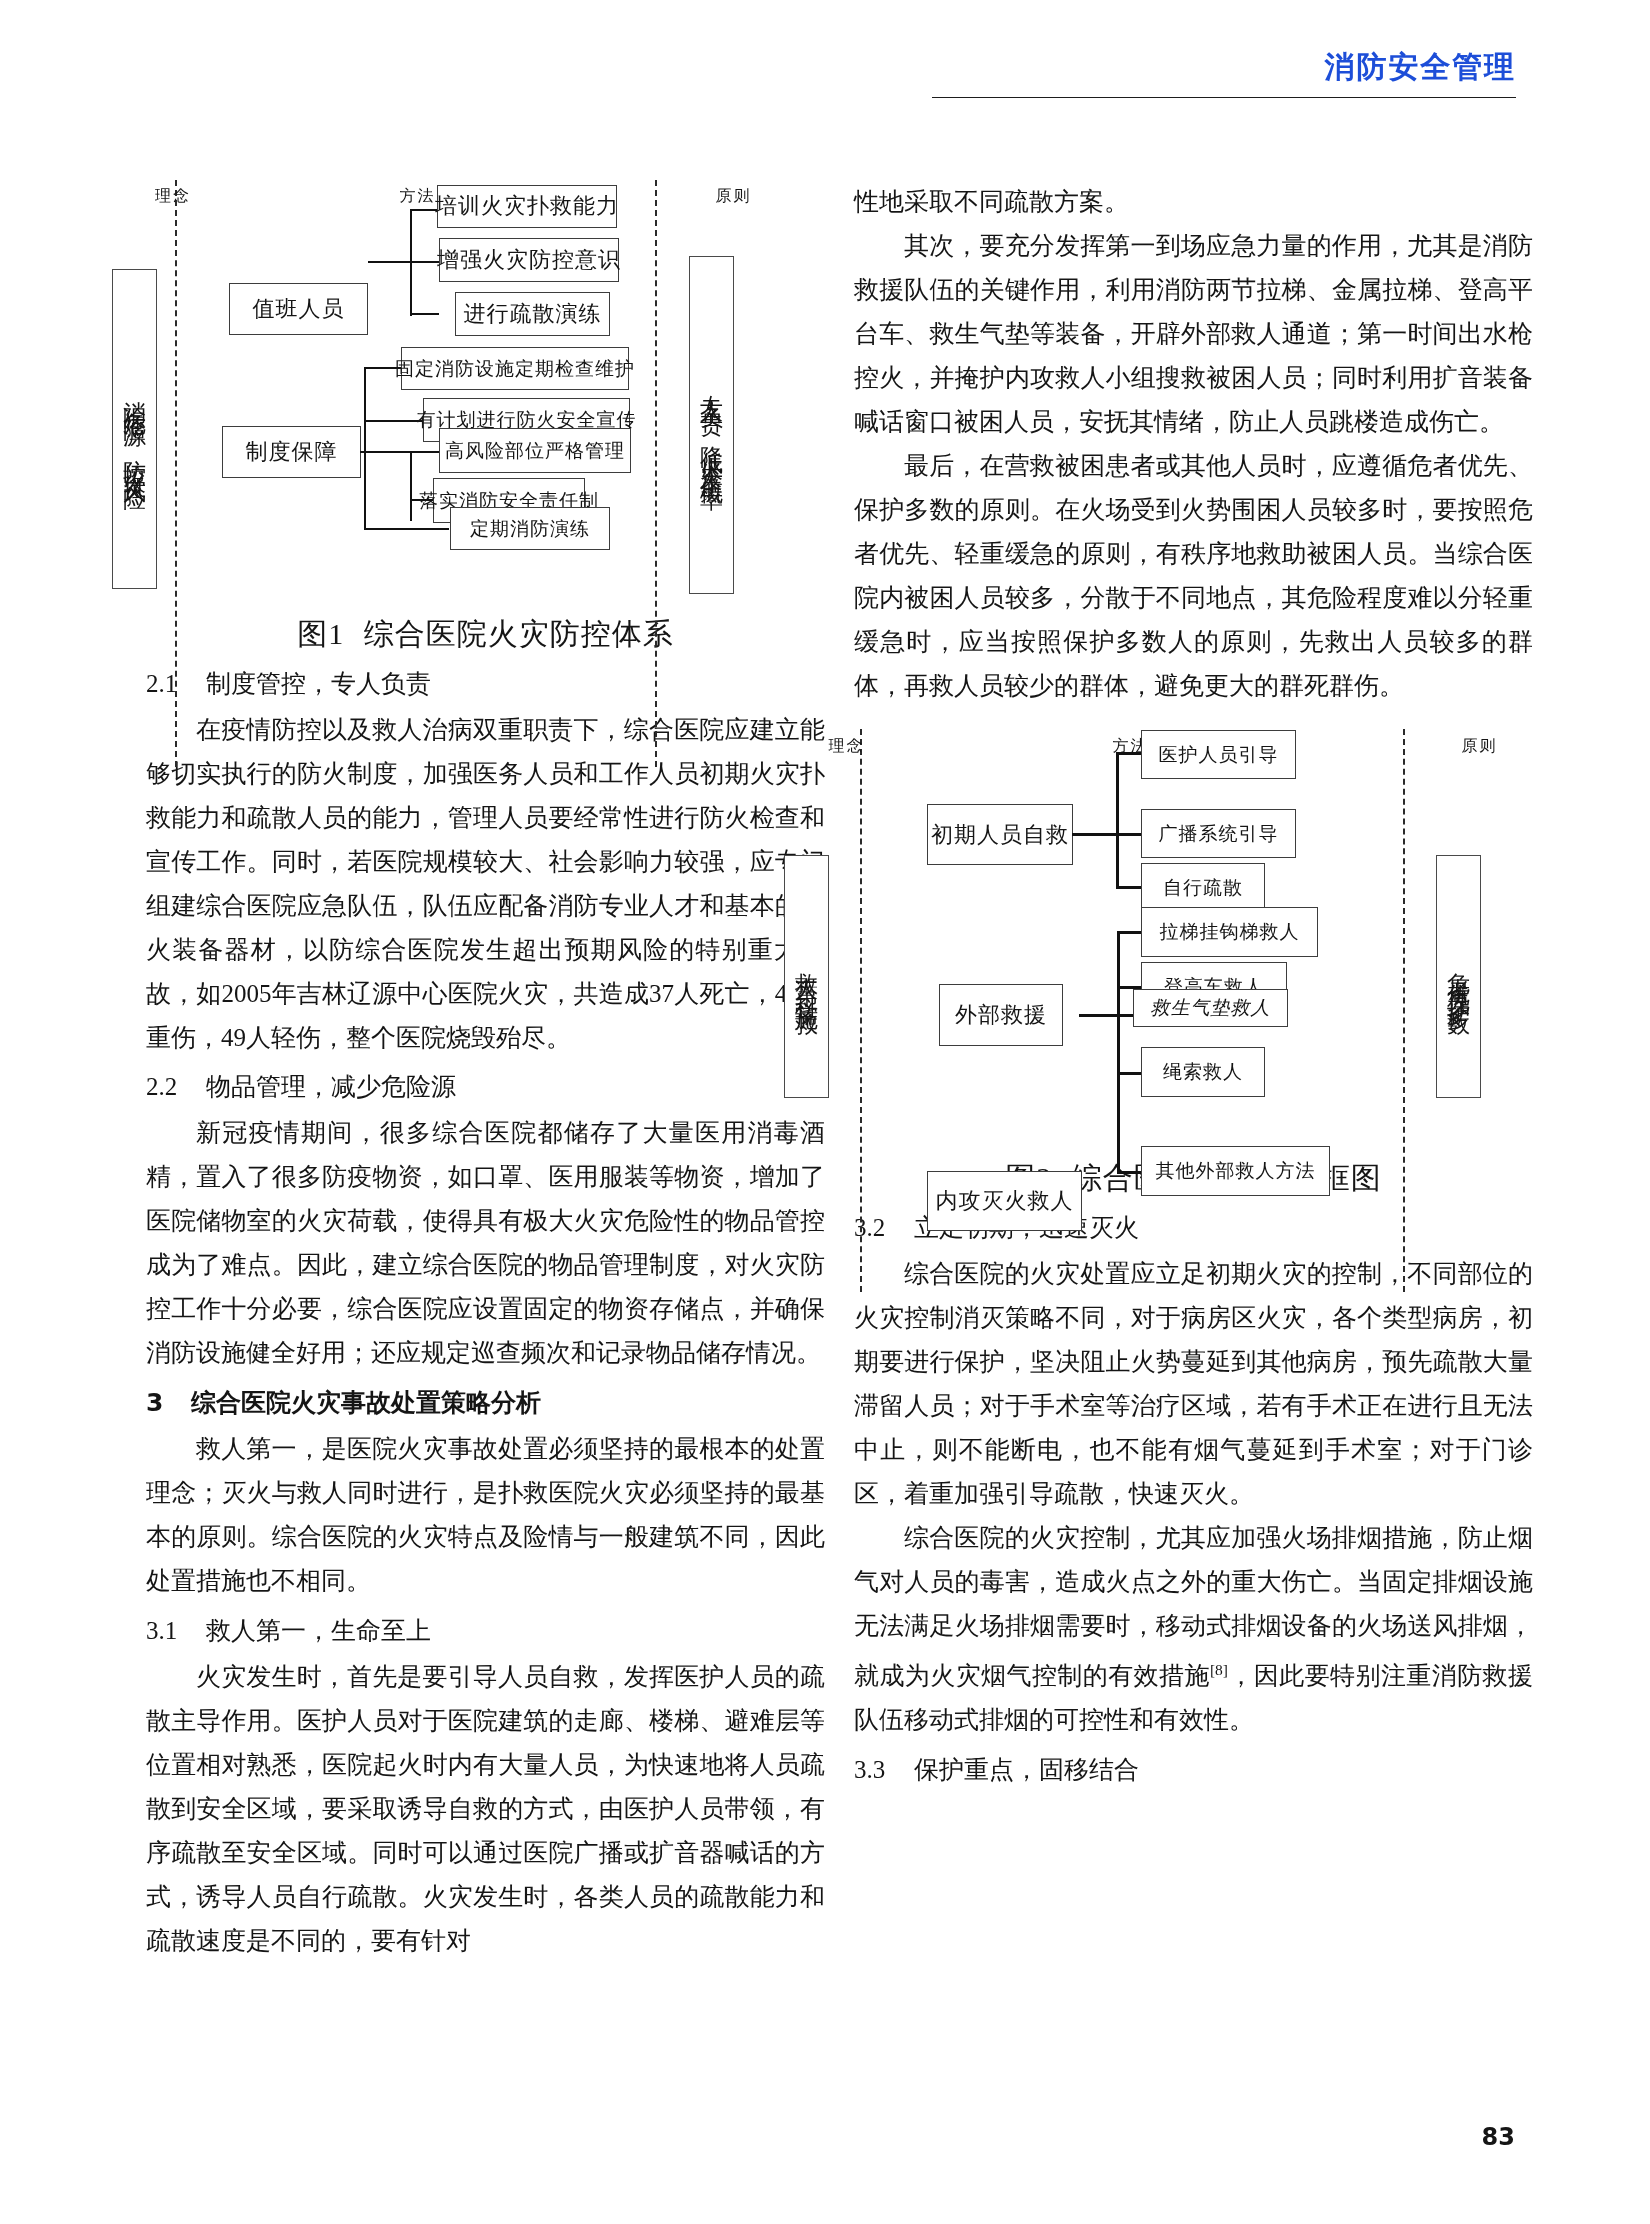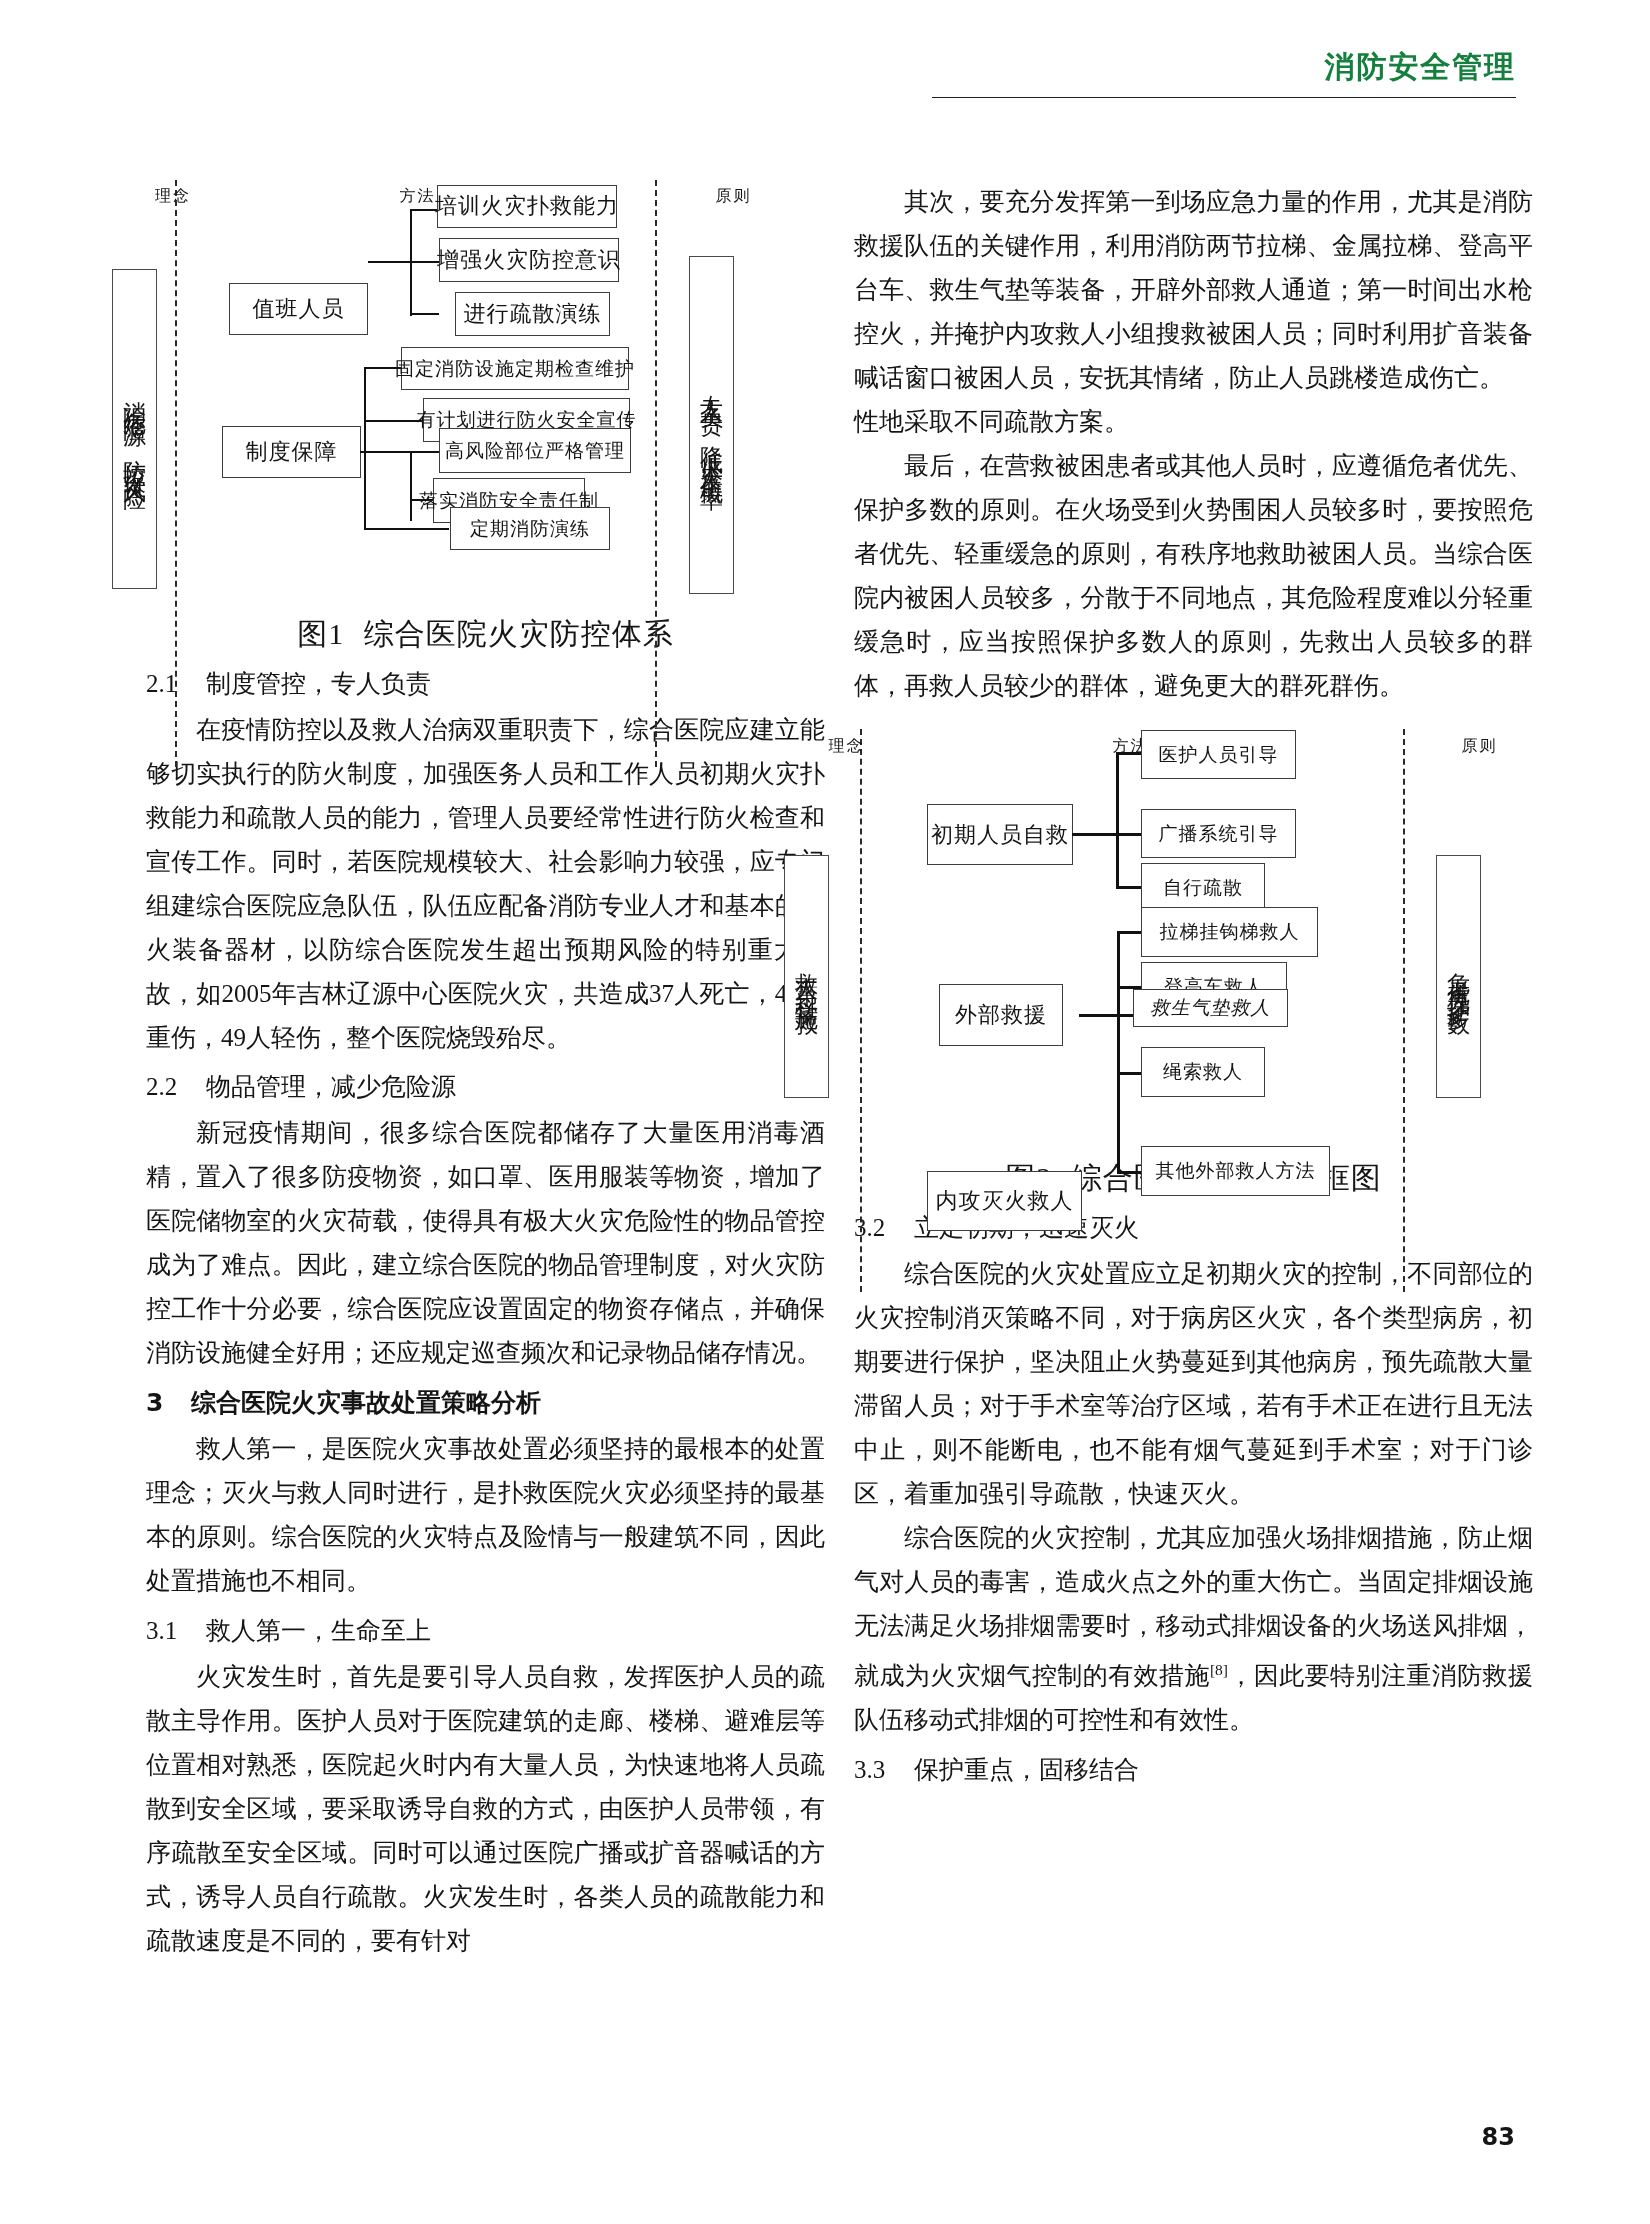--- a/index.html
+++ b/index.html
@@ -14,21 +14,21 @@
   .page { position:absolute; inset:0; }
 
   
   .header {
     position:absolute; left:932px; top:47px; width:584px;
     text-align:right;
   }
   .header-title {
     font-size:30px; font-weight:bold; letter-spacing:1.9px;
     font-family:"DejaVu Sans","Liberation Sans",sans-serif;
-    color:#15803d;
+    color:#1d4ed8;
   }
   .header-rule {
     margin-top:8.7px; border-bottom:1.9px solid #1d1d1d; width:100%;
   }
 
   
   .col {
     position:absolute; top:180px; width:679px;
     font-size:25px; line-height:44px; text-align:justify;
   }
@@ -161,22 +161,22 @@
     <p class="para">救人第一，是医院火灾事故处置必须坚持的最根本的处置理念；灭火与救人同时进行，是扑救医院火灾必须坚持的最基本的原则。综合医院的火灾特点及险情与一般建筑不同，因此处置措施也不相同。</p>
 
     <div class="hdr2">
       <span class="num">3.1</span><span>救人第一，生命至上</span>
     </div>
     <p class="para">火灾发生时，首先是要引导人员自救，发挥医护人员的疏散主导作用。医护人员对于医院建筑的走廊、楼梯、避难层等位置相对熟悉，医院起火时内有大量人员，为快速地将人员疏散到安全区域，要采取诱导自救的方式，由医护人员带领，有序疏散至安全区域。同时可以通过医院广播或扩音器喊话的方式，诱导人员自行疏散。火灾发生时，各类人员的疏散能力和疏散速度是不同的，要有针对</p>
   </div>
 
   <div class="col col-right">
 
+    <p class="para" style="text-indent:0;">性地采取不同疏散方案。</p>
     <p class="para">其次，要充分发挥第一到场应急力量的作用，尤其是消防救援队伍的关键作用，利用消防两节拉梯、金属拉梯、登高平台车、救生气垫等装备，开辟外部救人通道；第一时间出水枪控火，并掩护内攻救人小组搜救被困人员；同时利用扩音装备喊话窗口被困人员，安抚其情绪，防止人员跳楼造成伤亡。</p>
-    <p class="para" style="text-indent:0;">性地采取不同疏散方案。</p>
     <p class="para">最后，在营救被困患者或其他人员时，应遵循危者优先、保护多数的原则。在火场受到火势围困人员较多时，要按照危者优先、轻重缓急的原则，有秩序地救助被困人员。当综合医院内被困人员较多，分散于不同地点，其危险程度难以分轻重缓急时，应当按照保护多数人的原则，先救出人员较多的群体，再救人员较少的群体，避免更大的群死群伤。</p>
 
     <div class="figure" style="margin-top:21.3px;">
       <div class="fig-canvas" style="height:563px;">
 
         <div class="vline" style="left:5.8px;"></div>
         <div class="vline" style="left:549px;"></div>
 
         <div class="zone-label" style="left:-95px; top:-5.8px; width:175px;">理念</div>
         <div class="zone-label" style="left:199px; top:-5.8px; width:155px;">方法</div>

